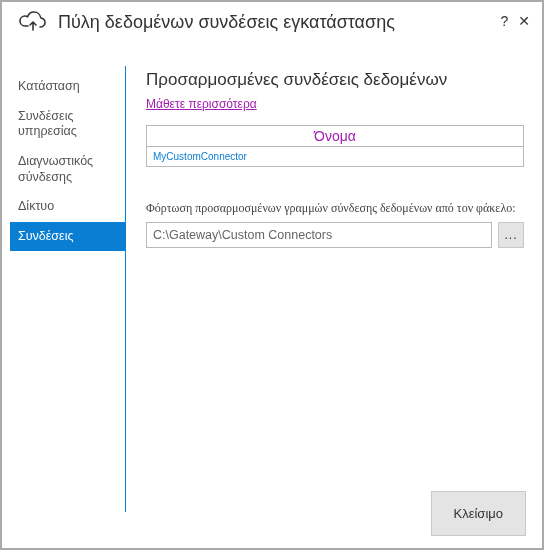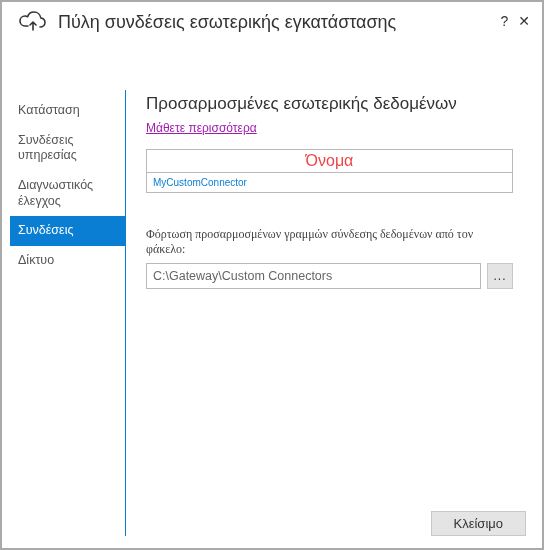--- a/index.html
+++ b/index.html
@@ -34,23 +34,23 @@
     margin-top: -2px;
   }
   .win-controls span {
     font-size: 14px;
     cursor: pointer;
     color: #333;
     line-height: 1;
   }
   .body-area {
     display: flex;
-    padding: 0 23px 0 8px;
+    padding: 0 12px 0 8px;
     height: calc(100% - 100px);
-    margin-top: 52px;
+    margin-top: 28px;
   }
   .sidebar {
     width: 116px;
     border-right: 1px solid #0a7ed3;
     padding-top: 6px;
   }
   .sidebar-item {
     padding: 7px 8px;
     font-size: 12.5px;
     color: #555;
@@ -78,24 +78,24 @@
     cursor: pointer;
     display: inline-block;
     margin-bottom: 14px;
   }
   .conn-table {
     border: 1px solid #b9b9b9;
     width: 100%;
   }
   .conn-header {
     text-align: center;
-    font-size: 16px;
+    font-size: 14px;
     padding: 2px 0;
     border-bottom: 1px solid #b9b9b9;
-    color: #ef4444;
+    color: #a21caf;
   }
   .conn-row {
     padding: 4px 6px;
     font-size: 10px;
     color: #0a7ed3;
   }
   .load-label {
     font-size: 12px;
     color: #444;
     margin-top: 34px;
@@ -128,65 +128,65 @@
     letter-spacing: 1px;
   }
   .footer {
     position: absolute;
     bottom: 12px;
     right: 16px;
   }
   .close-btn {
     background: #e4e4e4;
     border: 1px solid #c8c8c8;
-    padding: 4px 22px;
+    padding: 14px 22px;
     font-size: 13px;
     color: #333;
     cursor: pointer;
     font-family: inherit;
   }
 </style>
 </head>
 <body>
 
 <div class="titlebar">
   <span class="title-icon">
     <svg width="30" height="24" viewBox="0 0 30 24">
       <path d="M22 17c3 0 5-2 5-4.5 0-2.3-1.8-4.2-4.2-4.5C22.3 4.7 19.5 2 16 2c-3 0-5.6 2-6.4 4.8C9 6.3 8 6 7 6c-2.8 0-5 2.2-5 5s2.2 5 5 5h3" fill="none" stroke="#333" stroke-width="1.6" stroke-linecap="round" stroke-linejoin="round"></path>
       <path d="M15 20v-8m0 0l-3 3m3-3l3 3" fill="none" stroke="#333" stroke-width="1.6" stroke-linecap="round" stroke-linejoin="round"></path>
     </svg>
   </span>
-  <span class="title-text">Πύλη συνδέσεις εσωτερικής εγκατάστασης</span>
+  <span class="title-text">Πύλη δεδομένων συνδέσεις εγκατάστασης</span>
   <div class="win-controls">
     <span>?</span>
     <span>✕</span>
   </div>
 </div>
 
 <div class="body-area">
   <div class="sidebar">
     <div class="sidebar-item">
       <span>Κατάσταση</span>
     </div>
     <div class="sidebar-item">
       <span>Συνδέσεις υπηρεσίας</span>
     </div>
     <div class="sidebar-item">
-      <span>Διαγνωστικός έλεγχος</span>
+      <span>Διαγνωστικός σύνδεσης</span>
+    </div>
+    <div class="sidebar-item">
+      <span>Δίκτυο</span>
     </div>
     <div class="sidebar-item selected">
       <span>Συνδέσεις</span>
     </div>
-    <div class="sidebar-item">
-      <span>Δίκτυο</span>
-    </div>
   </div>
 
   <div class="main">
-    <h2 class="heading">Προσαρμοσμένες εσωτερικής δεδομένων</h2>
+    <h2 class="heading">Προσαρμοσμένες συνδέσεις δεδομένων</h2>
     <a class="learn-link">Μάθετε περισσότερα</a>
 
     <div class="conn-table">
       <div class="conn-header">Όνομα</div>
       <div class="conn-row">MyCustomConnector</div>
     </div>
 
     <div class="load-label">Φόρτωση προσαρμοσμένων γραμμών σύνδεσης δεδομένων από τον φάκελο:</div>
     <div class="path-row">
       <input class="path-input" type="text" value="C:\Gateway\Custom Connectors" style="">

